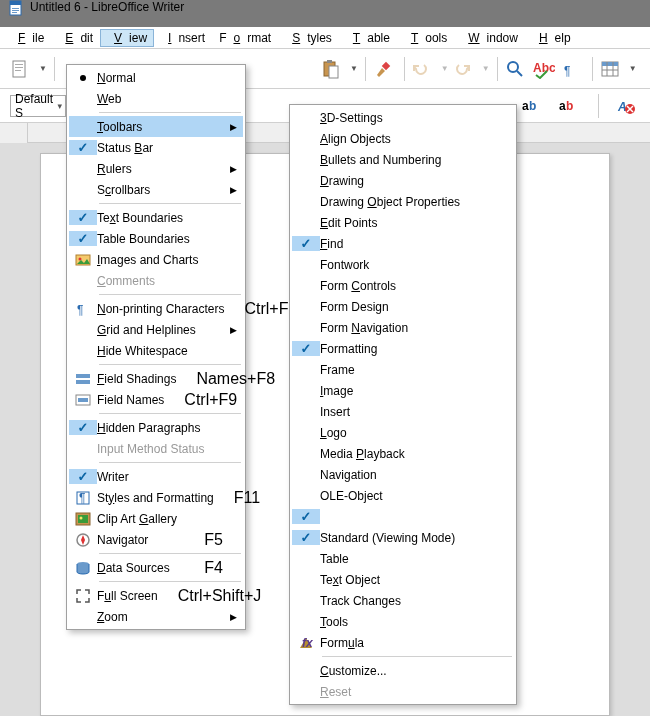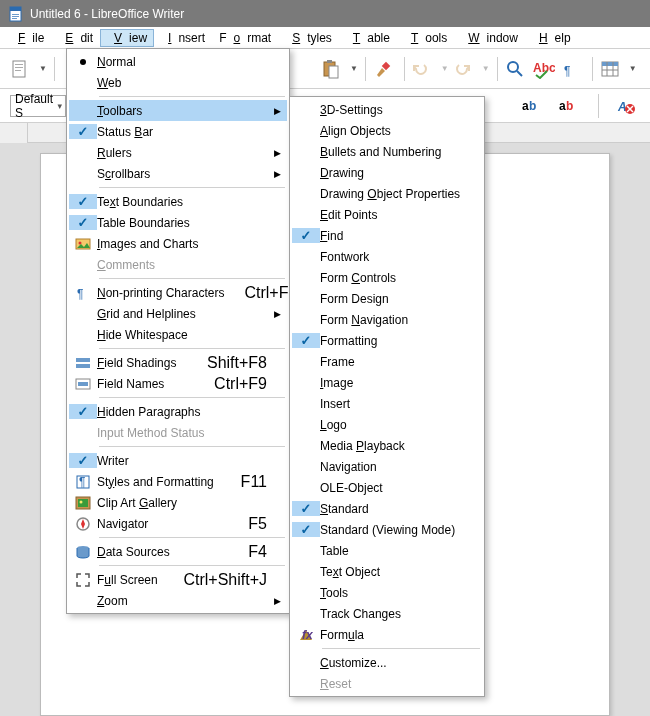--- a/index.html
+++ b/index.html
@@ -1,17 +1,17 @@
 <!DOCTYPE html>
 <html><head>
 <meta charset="utf-8">
 <style>
 *{box-sizing:border-box;margin:0;padding:0;font-family:"Segoe UI",Tahoma,sans-serif;font-size:12px;user-select:none}
 body{background:#f0f0f0;width:650px;height:716px;overflow:hidden;position:relative}
-.titlebar{background:#7a7a7a;height:27px;display:flex;align-items:center;padding:0 8px;color:#ffffff}
+.titlebar{background:#7a7a7a;height:27px;display:flex;align-items:flex-start;padding:0 8px;color:#000000}
 .titlebar svg{margin-right:6px}
 .menubar{background:#fff;height:22px;display:flex;align-items:center;padding:0 4px;border-bottom:1px solid #d0d0d0}
 .menubar span{padding:2px 7px;cursor:default}
 .menubar span.active{background:#cde6f7;border:1px solid #8ab4d8;padding:1px 6px}
 .menubar span .u{text-decoration:underline}
 .toolbar{background:#fff;height:40px;border-bottom:1px solid #d0d0d0;display:flex;align-items:center;padding:0 10px;gap:4px}
 .tbicon{width:24px;height:24px;display:flex;align-items:center;}
 .tbsep{width:1px;height:24px;background:#ccc;margin:0 3px}
 .dropdown-arrow{font-size:8px;color:#555;margin-left:1px}
 .fmtbar{background:#fff;height:34px;border-bottom:1px solid #d0d0d0;display:flex;align-items:center;padding:0 10px;gap:14px}
@@ -28,22 +28,22 @@
 .menu .row .icncol{width:28px;display:flex;align-items:center;justify-content:center;flex-shrink:0}
 .menu .row .lbl{flex:1;white-space:nowrap;color:#000}
 .menu .row .lbl.dis{color:#999}
 .menu .row .sc{color:#000;margin-left:20px;font-size:16px}
 .menu .row .arr{position:absolute;right:6px;font-size:9px;color:#000}
 .menu .sep{height:1px;background:#d0d0d0;margin:3px 2px 3px 30px}
 .menu .u{text-decoration:underline}
 .chk{color:#0a64a4;font-weight:bold;font-size:13px}
 .dot{width:6px;height:6px;background:#000;border-radius:50%}
 .checked-bg{background:#b0d6f5}
-#view-menu{top:48px;left:66px;width:224px}
-#toolbars-menu{top:96px;left:289px;width:196px}
+#view-menu{top:64px;left:66px;width:180px}
+#toolbars-menu{top:104px;left:289px;width:228px}
 </style>
 </head>
 <body>
 
 <div class="titlebar">
   <svg width="16" height="16">
       <rect x="2" y="1" width="11" height="14" fill="#fff" stroke="#2a6bb0"></rect>
       <rect x="2" y="1" width="11" height="4" fill="#2a6bb0"></rect>
       <rect x="4" y="8" width="7" height="1" fill="#6a9acb"></rect>
       <rect x="4" y="10" width="7" height="1" fill="#6a9acb"></rect>
@@ -254,21 +254,21 @@
     </div>
     <div class="sep"></div>
     <div class="row">
       <span class="icncol">
         <svg width="16" height="16">
           <rect x="1" y="3" width="14" height="4" fill="#6a9acb"></rect>
           <rect x="1" y="9" width="14" height="4" fill="#6a9acb"></rect>
         </svg>
       </span>
       <span class="lbl"><span class="u">F</span>ield Shadings</span>
-      <span class="sc">Shift+F8</span>
+      <span class="sc">Names+F8</span>
     </div>
     <div class="row">
       <span class="icncol">
         <svg width="16" height="16">
           <rect x="1" y="3" width="14" height="10" fill="#fff" stroke="#888"></rect>
           <rect x="3" y="6" width="10" height="4" fill="#6a9acb"></rect>
         </svg>
       </span>
       <span class="lbl">Field Names</span>
       <span class="sc">Ctrl+F9</span>
@@ -427,43 +427,42 @@
       <span class="lbl">Navigation</span>
     </div>
     <div class="row">
       <span class="icncol"></span>
       <span class="lbl">OLE-Object</span>
     </div>
     <div class="row">
       <span class="icncol checked-bg">
         <span class="chk">✓</span>
       </span>
-      <span class="lbl"><span class="u">S</span>tandard</span>
     </div>
     <div class="row">
       <span class="icncol checked-bg">
         <span class="chk">✓</span>
       </span>
       <span class="lbl">Standard (Viewing Mode)</span>
     </div>
     <div class="row">
       <span class="icncol"></span>
       <span class="lbl">Table</span>
     </div>
     <div class="row">
       <span class="icncol"></span>
       <span class="lbl">Te<span class="u">x</span>t Object</span>
     </div>
     <div class="row">
       <span class="icncol"></span>
+      <span class="lbl">Track Changes</span>
+    </div>
+    <div class="row">
+      <span class="icncol"></span>
       <span class="lbl"><span class="u">T</span>ools</span>
-    </div>
-    <div class="row">
-      <span class="icncol"></span>
-      <span class="lbl">Track Changes</span>
     </div>
     <div class="row">
       <span class="icncol">
         <svg width="16" height="14">
           <path d="M2 12 L8 2 L14 12" fill="#b89030"></path>
           <text x="4" y="11" font-size="8" font-style="italic" font-weight="bold" fill="#5a3a8a">fx</text>
         </svg>
       </span>
       <span class="lbl">Form<span class="u">u</span>la</span>
     </div>

